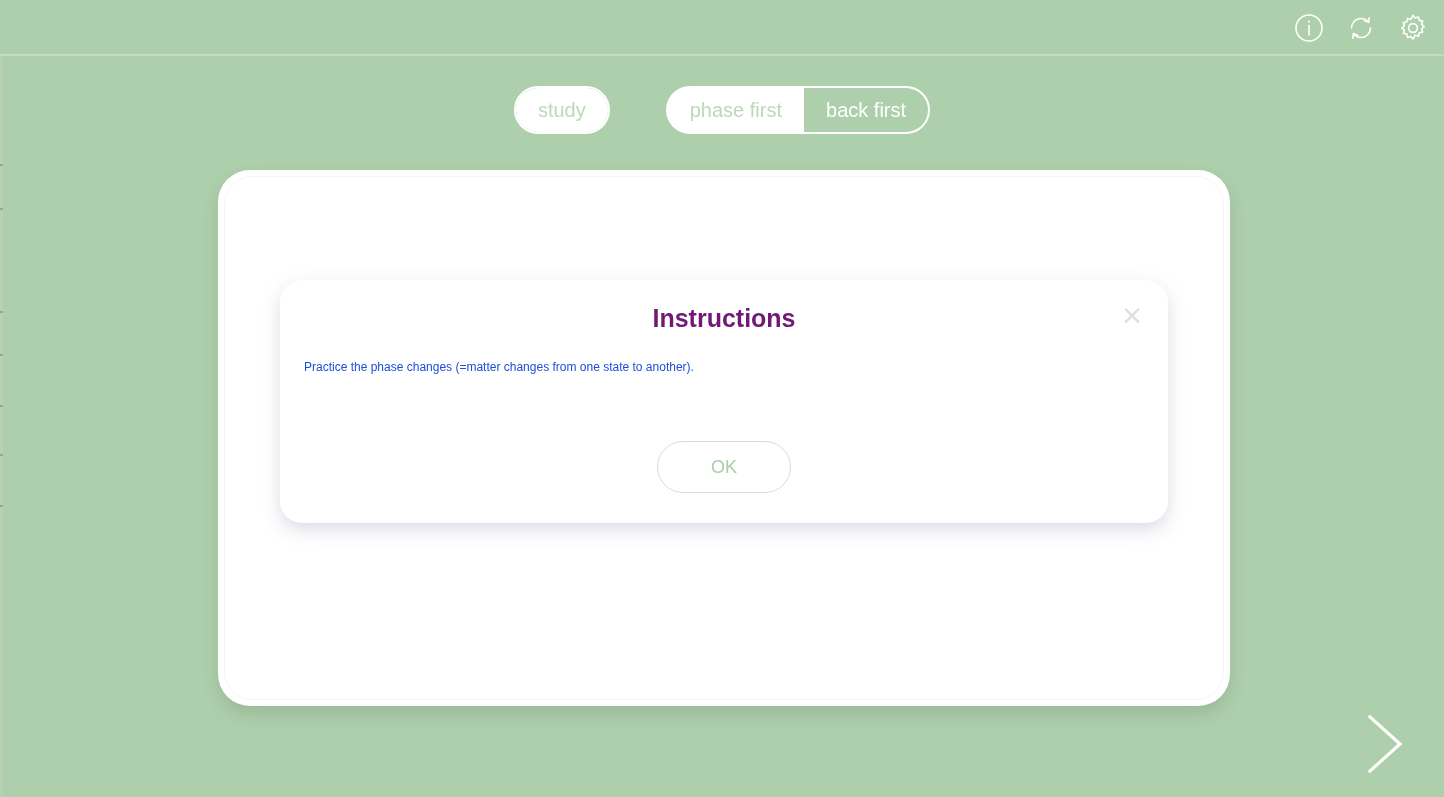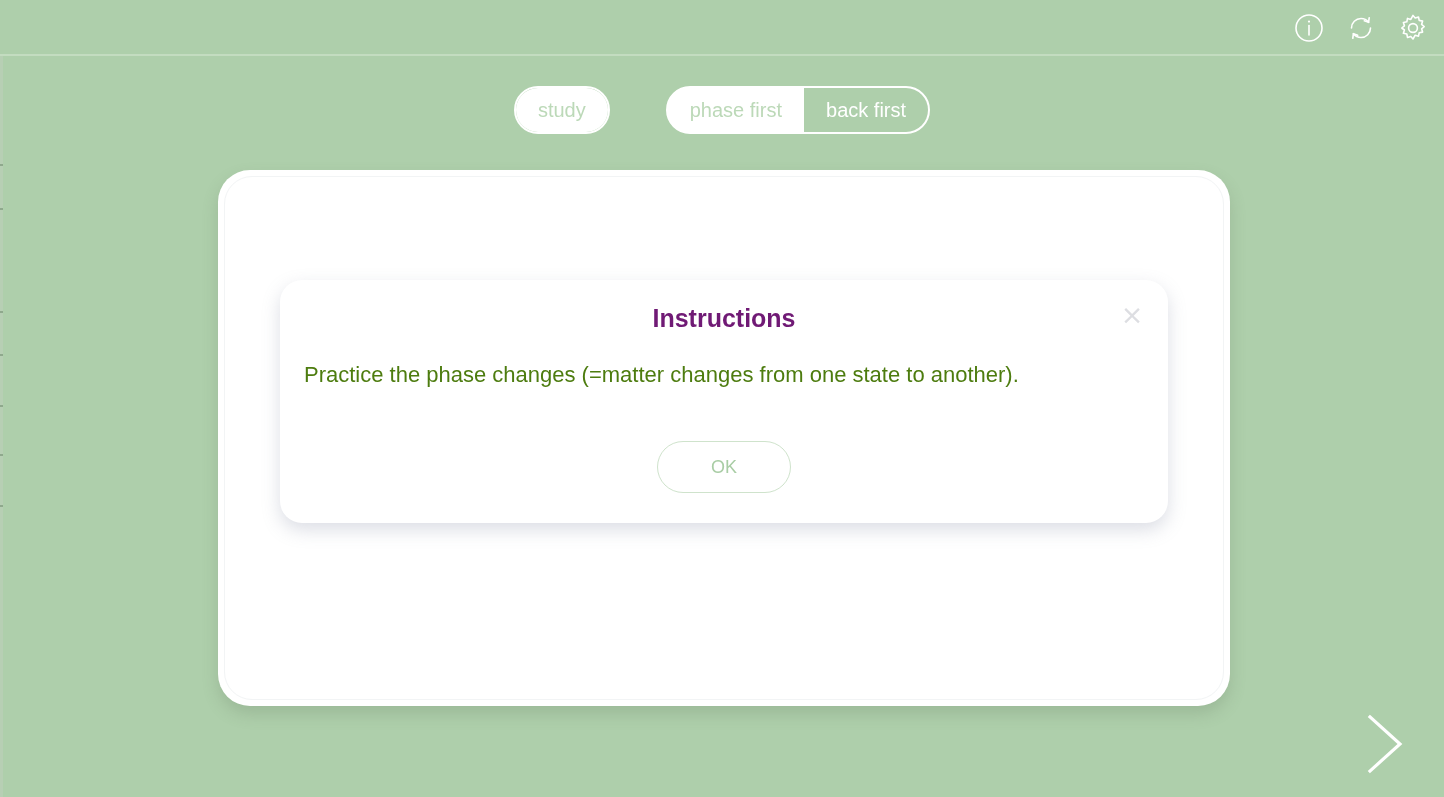--- a/index.html
+++ b/index.html
@@ -159,22 +159,22 @@
     cursor: pointer;
     line-height: 1;
     font-family: "DejaVu Sans", sans-serif;
   }
 
   #dialog-body {
     position: absolute;
     top: 78px;
     left: 24px;
     right: 24px;
-    font-size: 22px;
-    color: #4d7c0f;
+    font-size: 12px;
+    color: #1d4ed8;
     line-height: 1.5;
   }
 
   #dialog-ok-wrap {
     position: absolute;
     left: 0;
     top: 161px;
     width: 100%;
     display: flex;
     justify-content: center;

